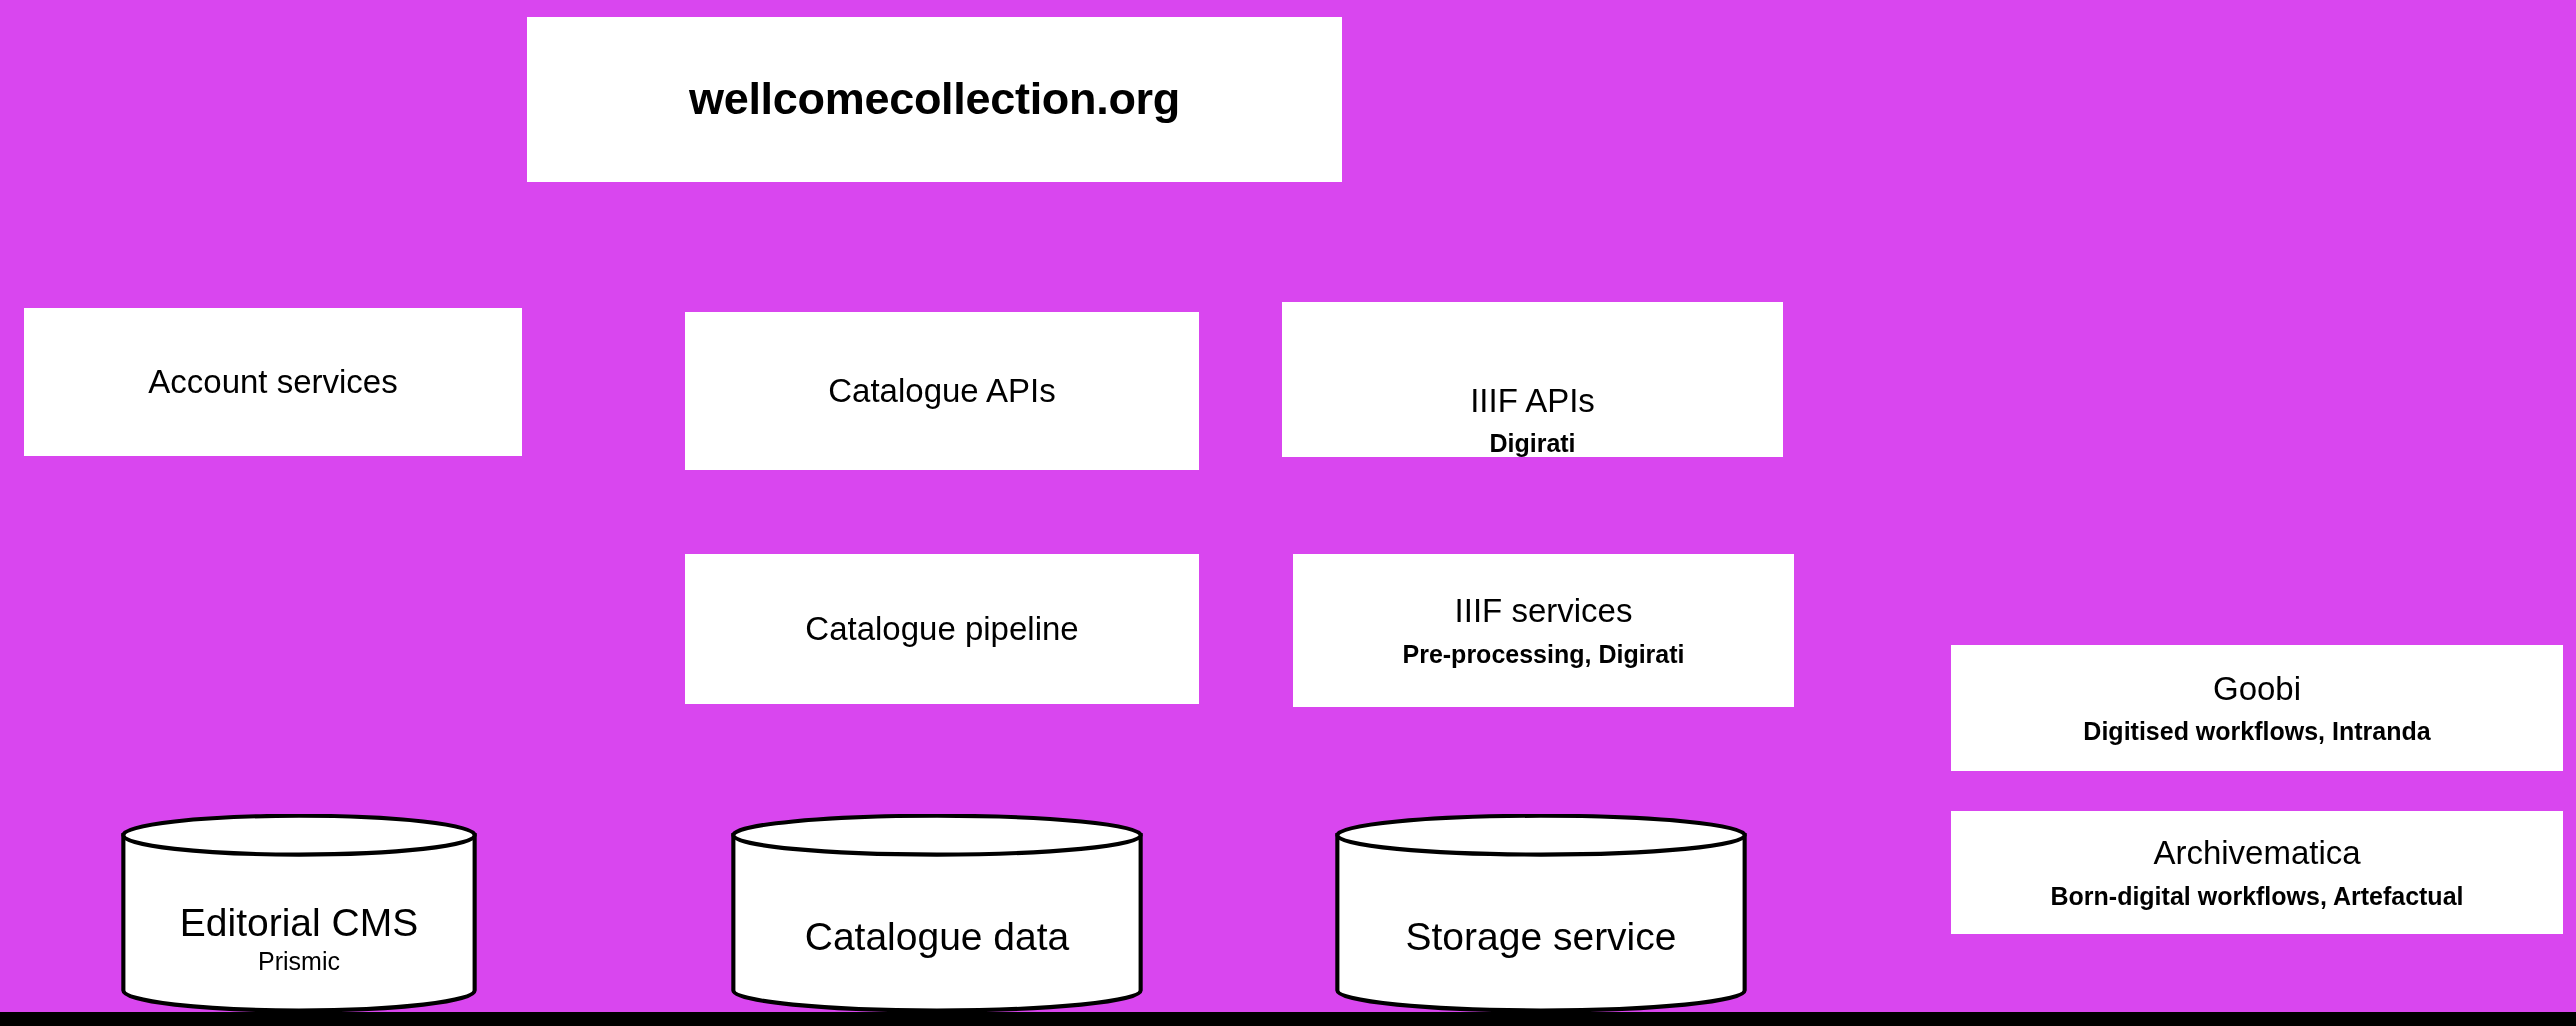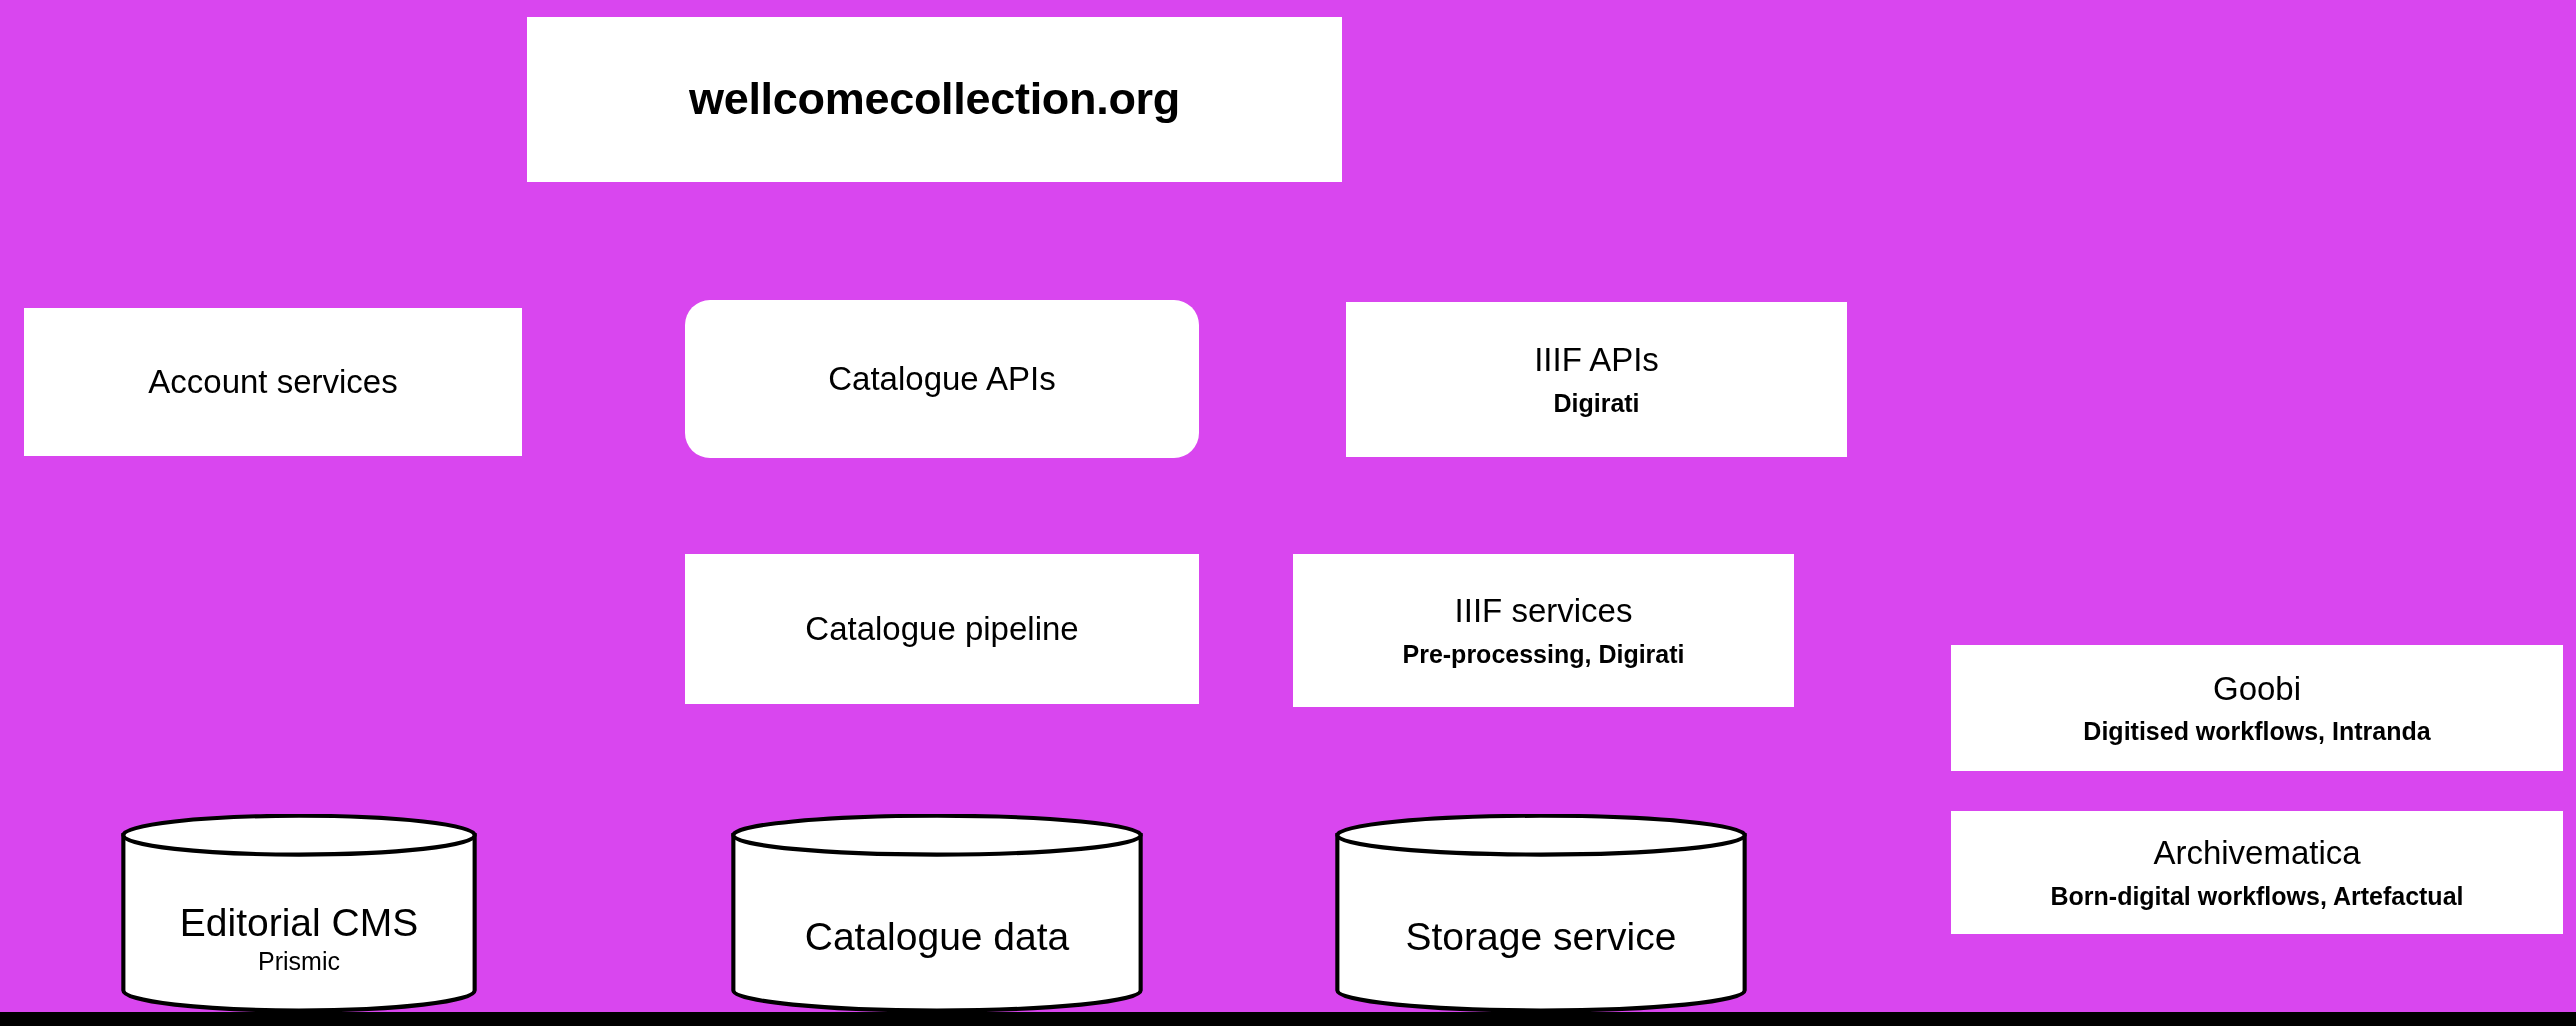--- a/index.html
+++ b/index.html
@@ -88,25 +88,25 @@
 <div id="canvas">
 
   <div class="node hero" style="left:527px; top:16.5px; width:815px; height:165px;">
     <span class="title">wellcomecollection.org</span>
   </div>
 
   <div class="node" style="left:24px; top:308px; width:498px; height:148px;">
     <span class="title">Account services</span>
   </div>
 
-  <div class="node" style="left:685px; top:300px; width:514px; height:158px;border-radius:25px;">
+  <div class="node" style="left:685px; top:312px; width:514px; height:158px;">
     <span class="title">Catalogue APIs</span>
   </div>
 
-  <div class="node" style="left:1346px; top:302px; width:501px; height:155px;">
+  <div class="node" style="left:1282px; top:302px; width:501px; height:155px;justify-content:flex-end;">
     <span class="title">IIIF APIs</span>
     <span class="subtitle">Digirati</span>
   </div>
 
   <div class="node" style="left:685px; top:554px; width:514px; height:150px;">
     <span class="title">Catalogue pipeline</span>
   </div>
 
   <div class="node" style="left:1293px; top:554px; width:501px; height:153px;">
     <span class="title">IIIF services</span>

